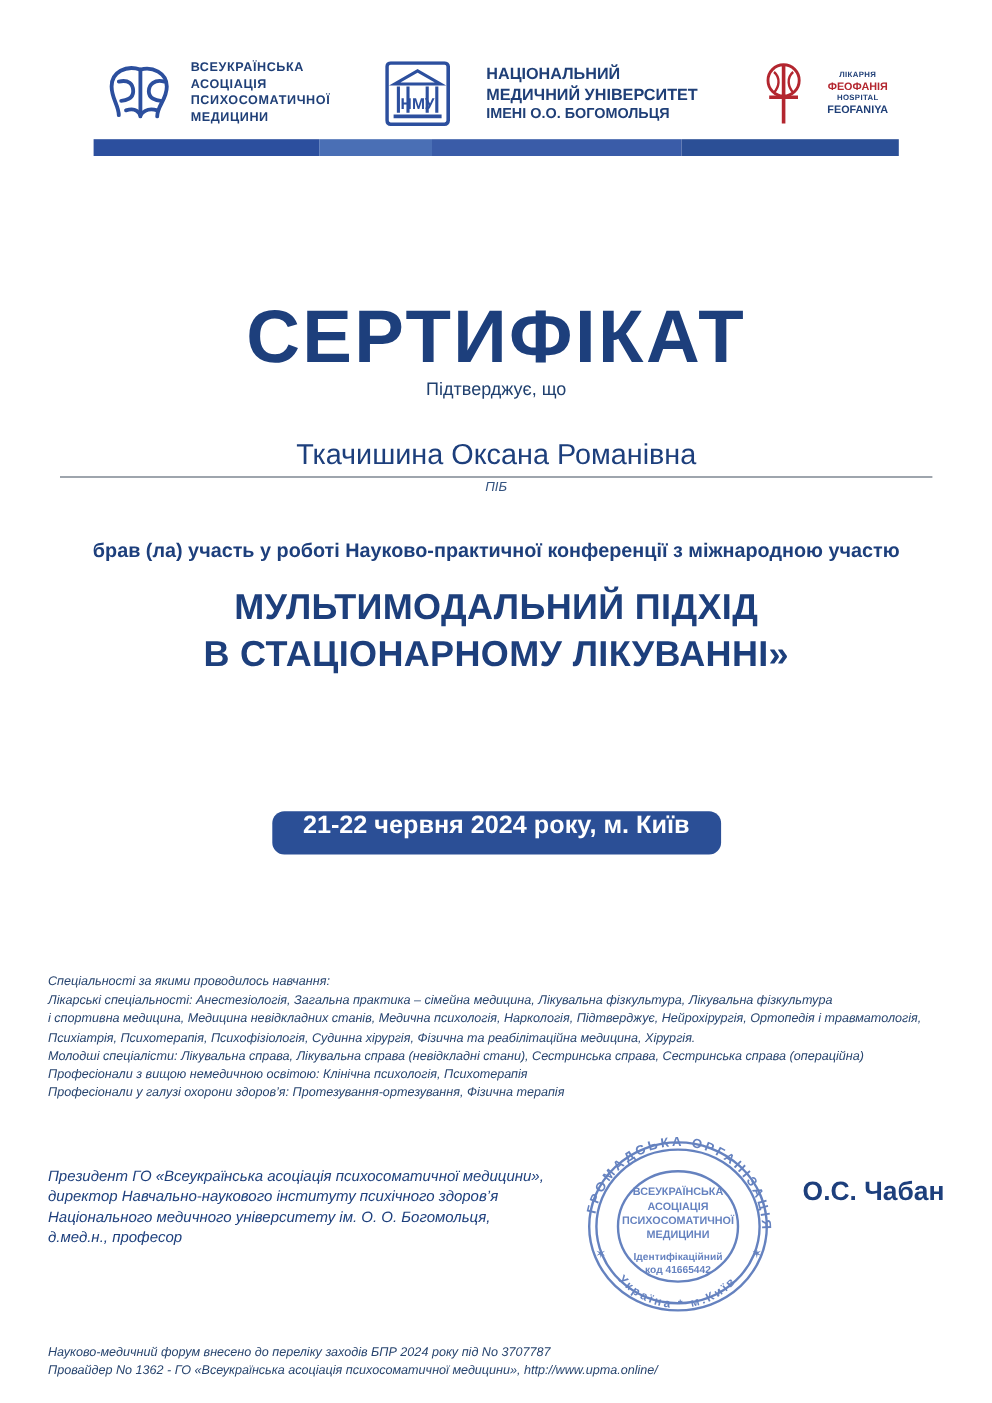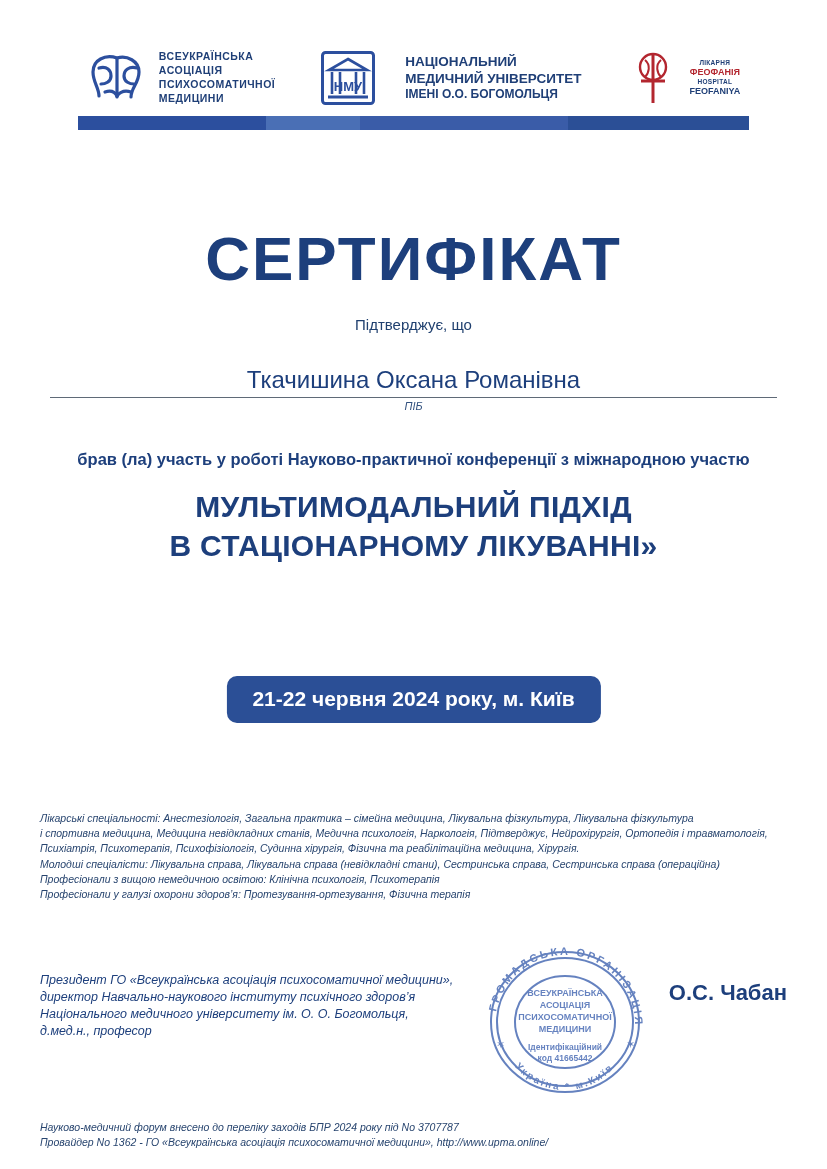--- a/index.html
+++ b/index.html
@@ -69,21 +69,21 @@
   }
   .bluebar i { display: block; height: 100%; }
   .bb1 { width: 28%; background: #2c4f9e; }
   .bb2 { width: 14%; background: #4a6fb5; }
   .bb3 { width: 31%; background: #3a5ca8; }
   .bb4 { width: 27%; background: #2b4f96; }
 
   
   .cert-title {
     position: absolute;
-    top: 228px; left: 0; right: 0;
+    top: 251px; left: 0; right: 0;
     text-align: center;
     font-size: 62px;
     font-weight: bold;
     letter-spacing: 2px;
     color: #1d3f7c;
     line-height: 1;
   }
   .confirms {
     position: absolute;
     top: 316px; left: 0; right: 0;
@@ -137,21 +137,21 @@
 
   
   .date-pill {
     position: absolute;
     top: 676px; left: 50%;
     transform: translateX(-50%);
     background: #2b4f96;
     color: #ffffff;
     font-size: 21px;
     font-weight: bold;
-    padding: 11px 26px 12px;
+    padding: 0 26px 12px;
     border-radius: 10px;
     white-space: nowrap;
   }
 
   
   .spec {
     position: absolute;
     top: 811px; left: 40px; right: 40px;
     font-size: 10.5px;
     font-style: italic;
@@ -279,20 +279,21 @@
 <div class="partic">брав (ла) участь у роботі Науково-практичної конференції з міжнародною участю</div>
 
 <div class="event-title">
   <div>МУЛЬТИМОДАЛЬНИЙ ПІДХІД</div>
   <div>В СТАЦІОНАРНОМУ ЛІКУВАННІ»</div>
 </div>
 
 <div class="date-pill">21-22 червня 2024 року, м. Київ</div>
 
 <div class="spec">
+  <p class="hdr">Спеціальності за якими проводилось навчання:</p>
   <p>Лікарські спеціальності: Анестезіологія, Загальна практика – сімейна медицина, Лікувальна фізкультура, Лікувальна фізкультура</p>
   <p>і спортивна медицина, Медицина невідкладних станів, Медична психологія, Наркологія, Підтверджує, Нейрохірургія, Ортопедія і травматологія,</p>
   <p>Психіатрія, Психотерапія, Психофізіологія, Судинна хірургія, Фізична та реабілітаційна медицина, Хірургія.</p>
   <p>Молодші спеціалісти: Лікувальна справа, Лікувальна справа (невідкладні стани), Сестринська справа, Сестринська справа (операційна)</p>
   <p>Професіонали з вищою немедичною освітою: Клінічна психологія, Психотерапія</p>
   <p>Професіонали у галузі охорони здоров’я: Протезування-ортезування, Фізична терапія</p>
 </div>
 
 <div class="sign-left">
   <div>Президент ГО «Всеукраїнська асоціація психосоматичної медицини»,</div>

